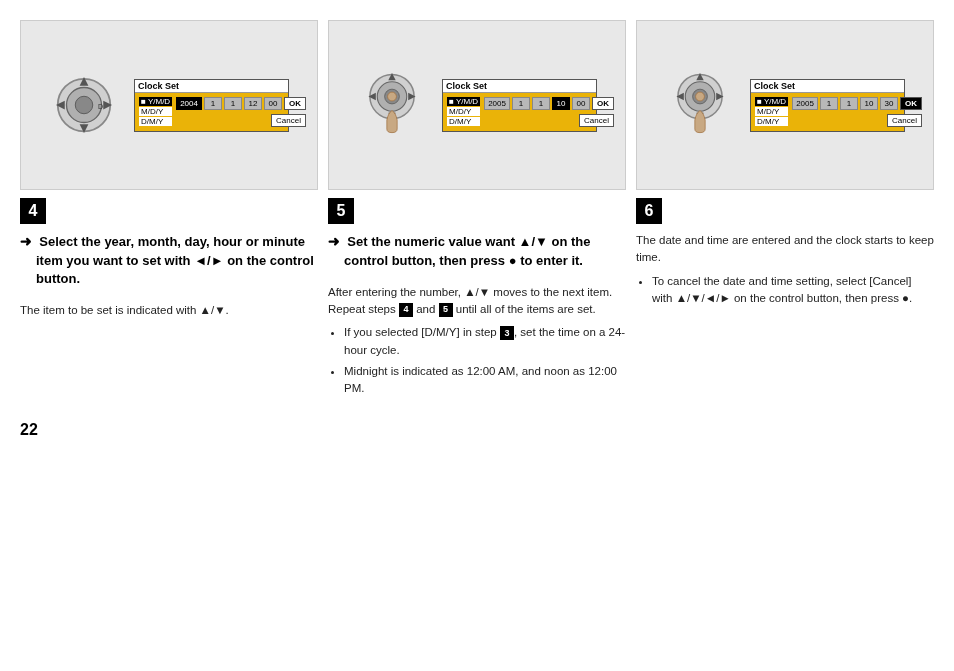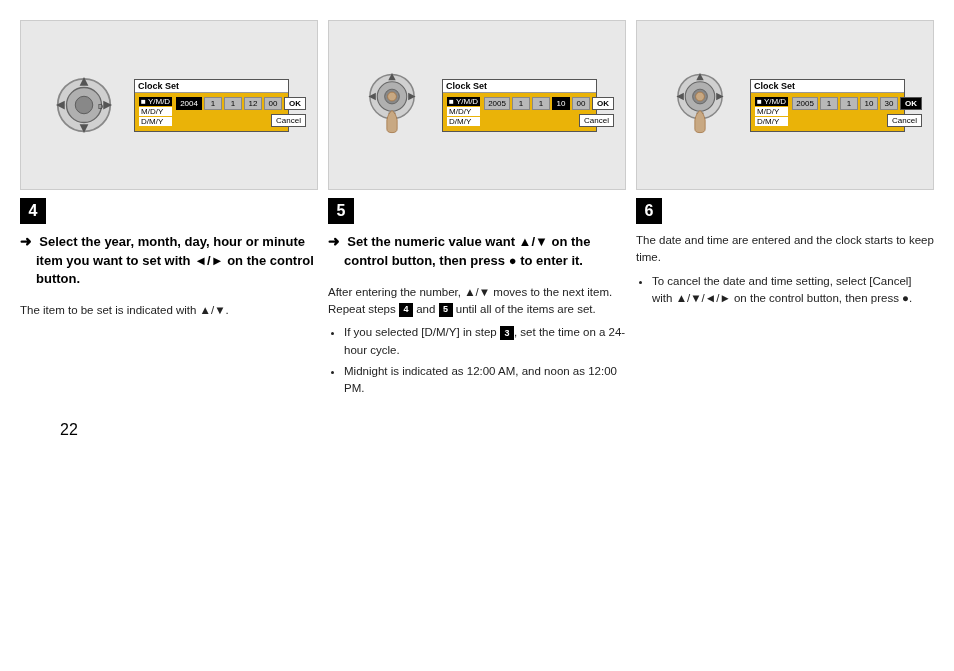--- a/index.html
+++ b/index.html
@@ -206,23 +206,22 @@
       padding-left: 16px;
       margin-top: 6px;
     }
 
     .step-detail ul li {
       margin-bottom: 4px;
     }
 
     .page-number {
       font-size: 16px;
-      font-weight: normal;
+      font-weight: bold;
       margin-top: 20px;
-      margin-left: 40px;
     }
 
     .step-row {
       display: flex;
       align-items: flex-start;
       gap: 0;
     }
   </style>
 </head>
 <body>

